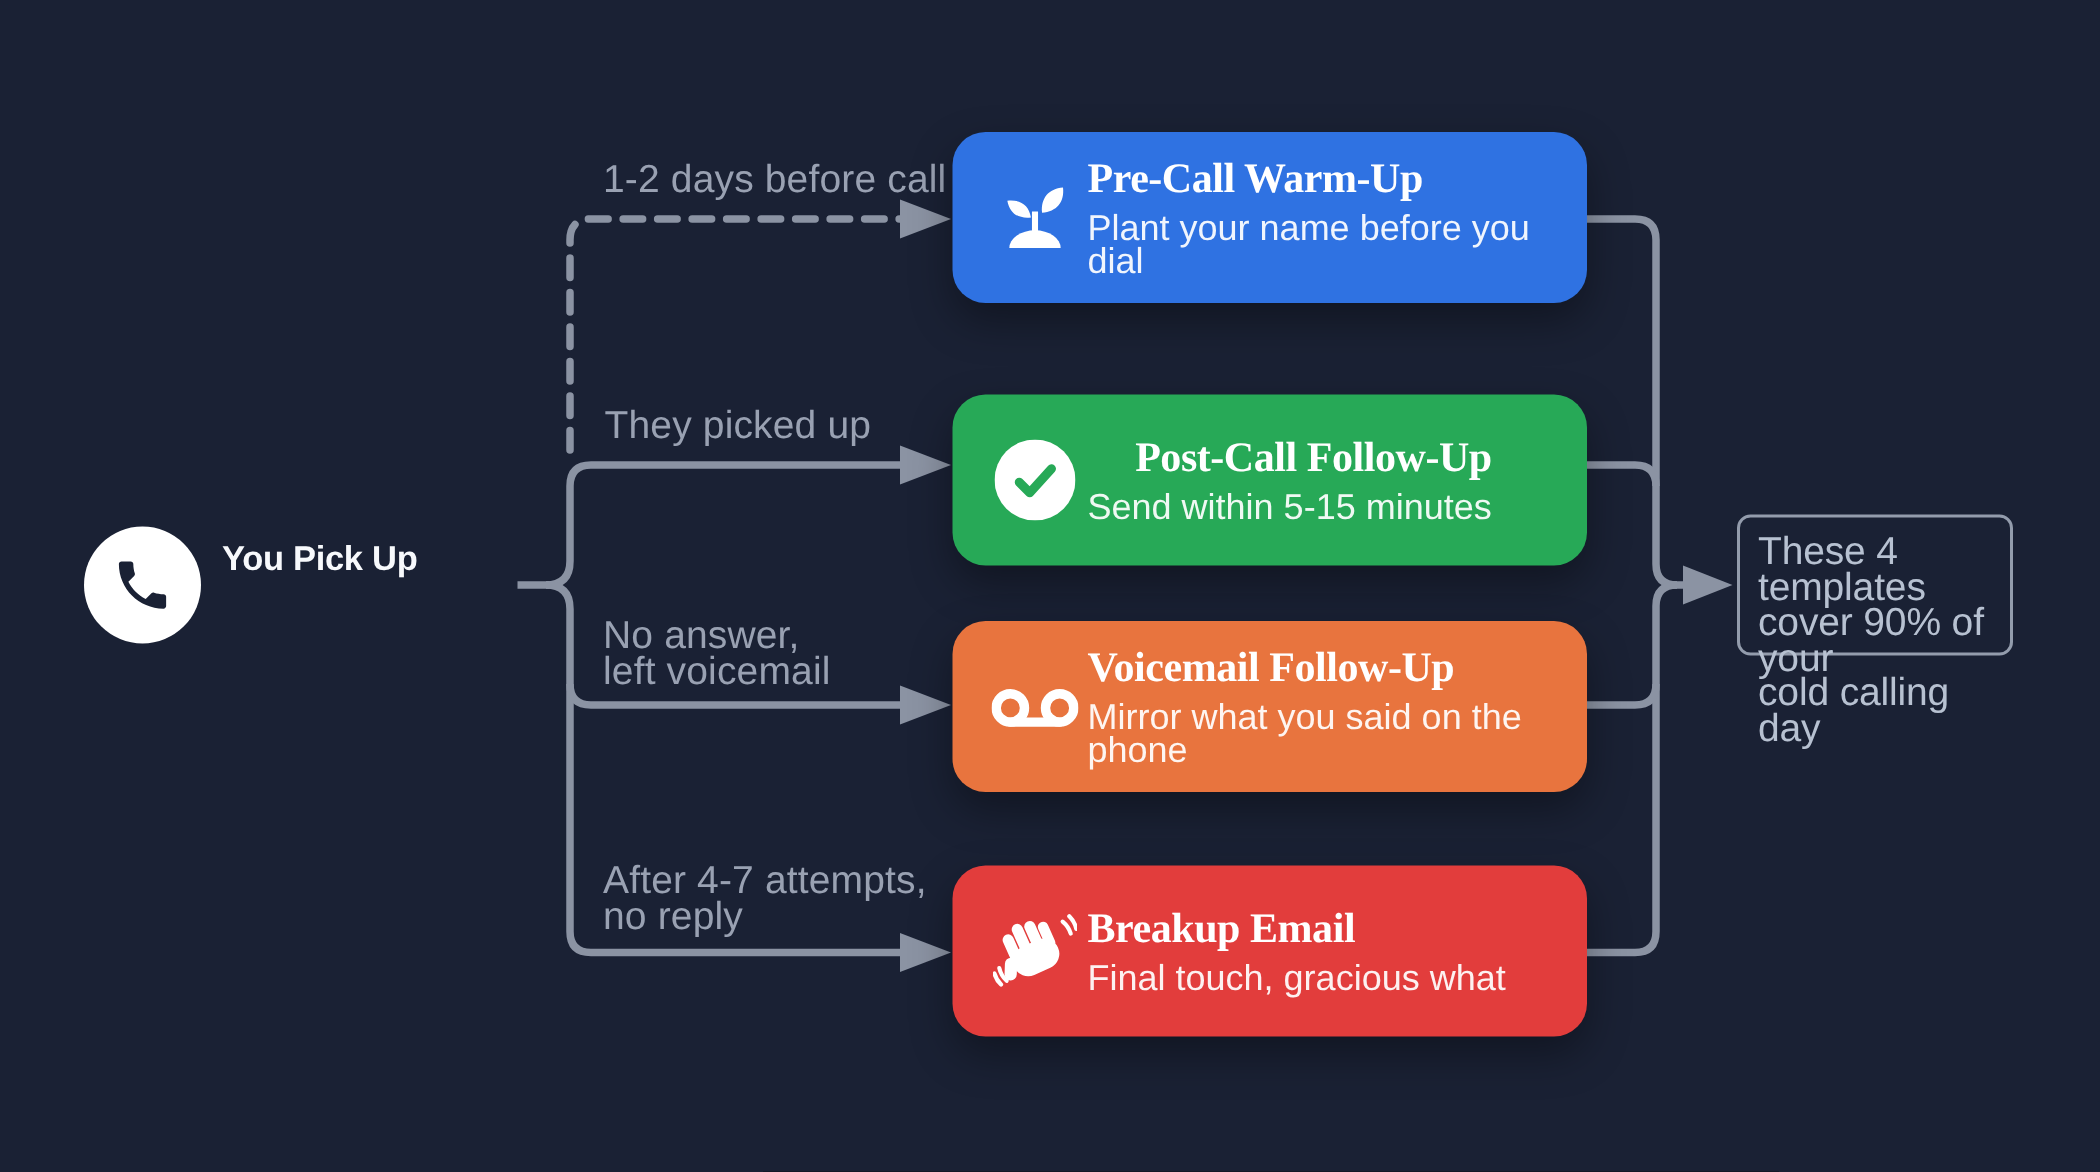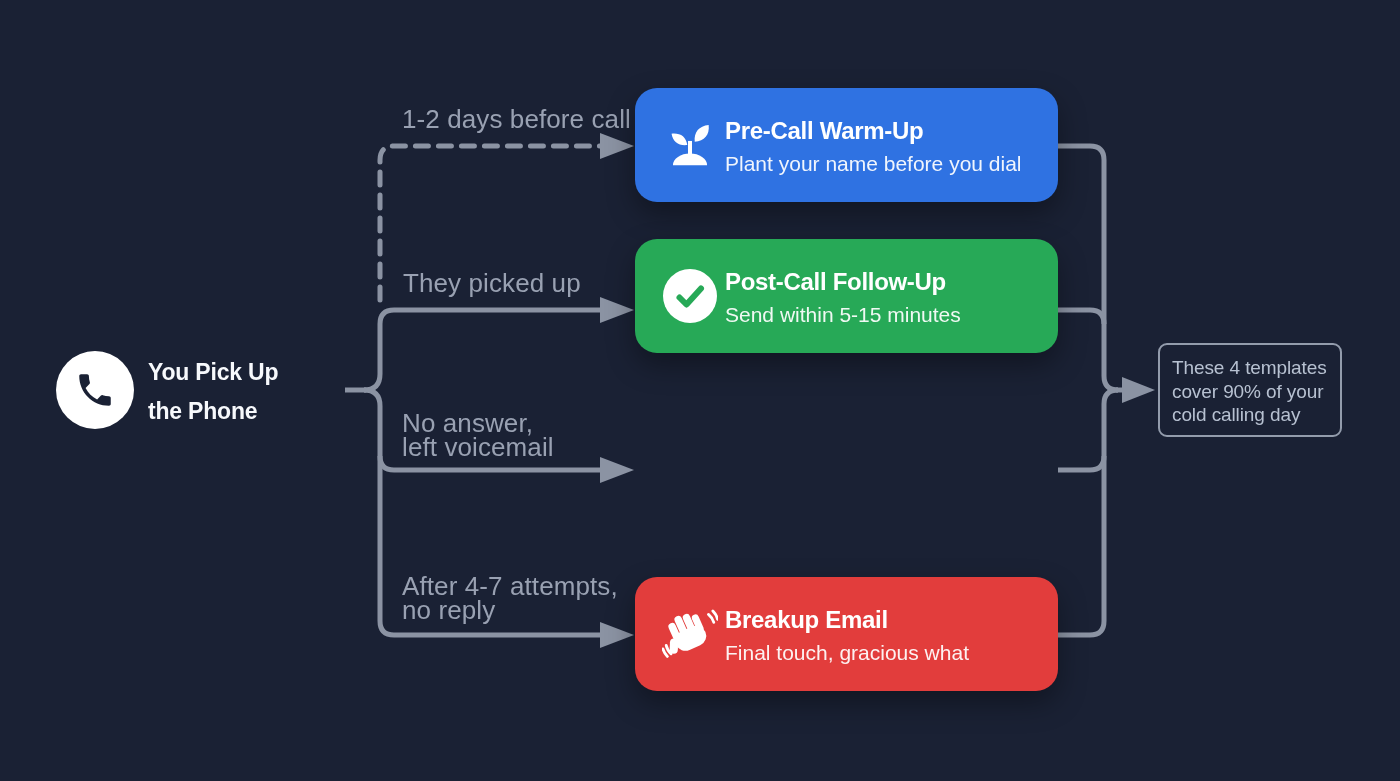--- a/index.html
+++ b/index.html
@@ -21,30 +21,30 @@
     position:absolute;left:148px;top:353px;z-index:2;color:#f7f9fc;
     font-size:23px;font-weight:700;line-height:39px;letter-spacing:-.2px;
   }
   .card{
     position:absolute;left:635px;width:423px;height:114px;border-radius:22px;
     display:flex;align-items:center;box-sizing:border-box;padding-left:24px;z-index:2;
     box-shadow:0 12px 28px rgba(0,0,0,.35);
   }
   .card-icon{width:62px;min-width:62px;display:flex;align-items:center;justify-content:center;}
   .card-text{margin-left:4px;}
-  .card-title{color:#ffffff;font-size:24px;font-weight:700;letter-spacing:-.3px;line-height:30px;}
-  .card-subtitle{color:rgba(255,255,255,.93);font-size:21px;line-height:22px;margin-top:7px;}
+  .card-title{color:#ffffff;font-size:28px;font-weight:700;letter-spacing:-.3px;line-height:30px;font-family:Liberation Serif, serif;}
+  .card-subtitle{color:rgba(255,255,255,.93);font-size:24px;line-height:22px;margin-top:7px;}
   .card--precall{background:#2f72e2;}
   .card--postcall{background:#27a957;}
   .card--voicemail{background:#e8743e;}
   .card--breakup{background:#e23d3c;}
   .outcome{
     position:absolute;left:1158px;top:343px;width:184px;height:94px;box-sizing:border-box;
     border:2.5px solid #939cac;border-radius:9px;padding:11px 12px;z-index:2;
-    color:#b7c1d1;font-size:19px;line-height:23.5px;letter-spacing:-.1px;
+    color:#b7c1d1;font-size:26px;line-height:23.5px;letter-spacing:-.1px;
   }
   .outcome span{display:block;}
   .cond-label span{display:block;}
 </style>
 </head>
 <body>
 
 <div class="stage">
 
   <svg class="connectors" width="1400" height="781" viewBox="0 0 1400 781">
@@ -78,21 +78,20 @@
     </g>
   </svg>
 
   <div class="source-icon">
     <svg width="42" height="42" viewBox="0 0 24 24">
       <path fill="#1a2134" d="M6.62 10.79c1.44 2.83 3.76 5.14 6.59 6.59l2.2-2.21c.27-.27.67-.36 1.02-.24 1.12.37 2.33.57 3.57.57.55 0 1 .45 1 1V20c0 .55-.45 1-1 1-9.39 0-17-7.61-17-17 0-.55.45-1 1-1h3.5c.55 0 1 .45 1 1 0 1.25.2 2.45.57 3.57.11.35.03.74-.25 1.02l-2.2 2.2z"></path>
     </svg>
   </div>
   <div class="source-title">
     <span>You Pick Up</span>
-    <span style="display:block;">the Phone</span>
   </div>
 
   <div class="cond-label" style="left:402px;top:107px;">
     <span>1-2 days before call</span>
   </div>
   <div class="cond-label" style="left:403px;top:271px;">
     <span>They picked up</span>
   </div>
   <div class="cond-label" style="left:402px;top:411px;">
     <span>No answer,</span>
@@ -111,33 +110,46 @@
         <path d="M20.3 3.1c.5 4.4-1.9 7.1-6.2 7.5-.4-4.4 1.9-7.1 6.2-7.5z"></path>
         <path d="M3.8 7c3.9-.4 6.4 1.3 7 5-3.9.4-6.3-1.3-7-5z"></path>
       </svg>
     </div>
     <div class="card-text">
       <div class="card-title">Pre-Call Warm-Up</div>
       <div class="card-subtitle">Plant your name before you dial</div>
     </div>
   </div>
 
-  <div class="card card--postcall" style="top:239px;">
+  <div class="card card--postcall" style="top:263px;text-align:right;">
     <div class="card-icon">
       <svg width="54" height="54" viewBox="0 0 54 54">
         <circle cx="27" cy="27" r="27" fill="#ffffff"></circle>
         <path d="M16.5 28.5 l7 7 14.5-16" stroke="#27a957" stroke-width="6" fill="none" stroke-linecap="round" stroke-linejoin="round"></path>
       </svg>
     </div>
     <div class="card-text">
       <div class="card-title">Post-Call Follow-Up</div>
       <div class="card-subtitle">Send within 5-15 minutes</div>
     </div>
   </div>
 
+  <div class="card card--voicemail" style="top:414px;">
+    <div class="card-icon">
+      <svg width="58" height="40" viewBox="0 0 24 16" fill="none" stroke="#ffffff" stroke-width="2.6">
+        <circle cx="5.2" cy="8.4" r="3.9"></circle>
+        <circle cx="18.8" cy="8.4" r="3.9"></circle>
+        <path d="M5.2 12.3 H18.8" stroke-linecap="round"></path>
+      </svg>
+    </div>
+    <div class="card-text">
+      <div class="card-title">Voicemail Follow-Up</div>
+      <div class="card-subtitle">Mirror what you said on the phone</div>
+    </div>
+  </div>
 
   <div class="card card--breakup" style="top:577px;">
     <div class="card-icon">
       <svg width="56" height="56" viewBox="0 0 48 48">
         <g transform="rotate(-24 24 26)" fill="#ffffff">
           <rect x="10.2" y="9" width="6.4" height="18" rx="3.2"></rect>
           <rect x="17.4" y="5.6" width="6.4" height="21" rx="3.2"></rect>
           <rect x="24.6" y="7" width="6.4" height="20" rx="3.2"></rect>
           <rect x="31.6" y="10.5" width="6" height="16" rx="3"></rect>
           <rect x="10.2" y="19" width="27.4" height="17.5" rx="8.7"></rect>

